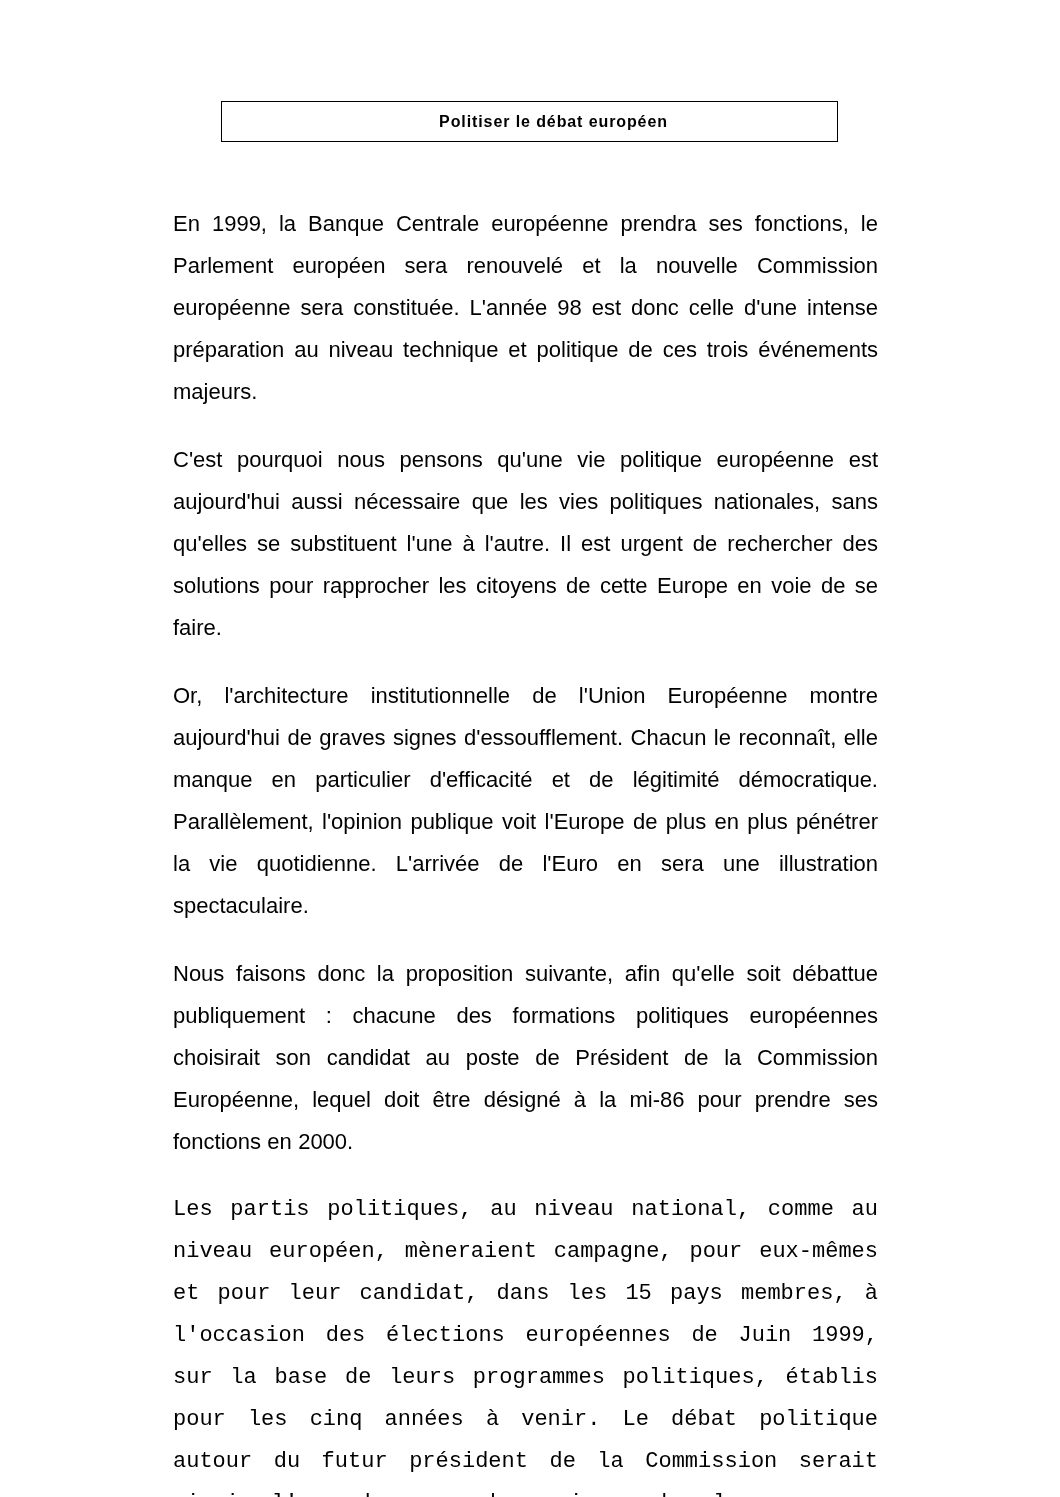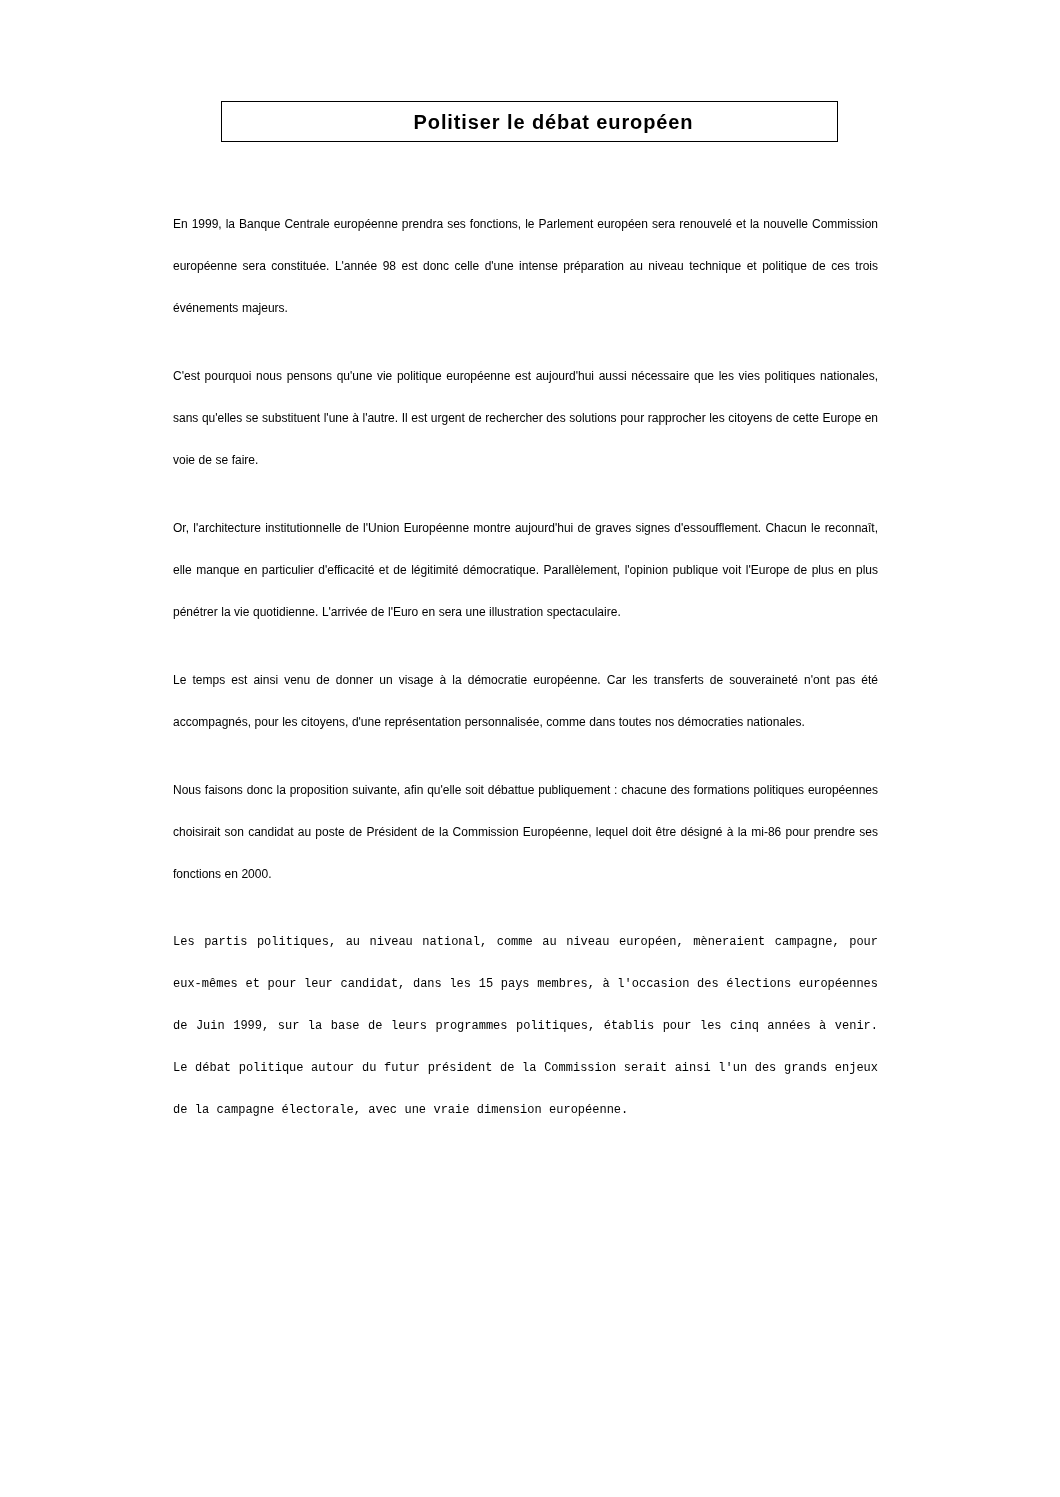--- a/index.html
+++ b/index.html
@@ -27,34 +27,34 @@
     top: 101px;
     width: 617px;
     height: 41px;
     border: 1px solid #000000;
     box-sizing: border-box;
     display: flex;
     align-items: center;
     justify-content: center;
   }
   .title-text {
-    font-size: 20px;
+    font-size: 16px;
     font-weight: bold;
     letter-spacing: 0.9px;
     line-height: 1;
     padding-left: 48px;
   }
   .body-area {
     position: absolute;
     left: 173px;
     top: 203px;
     width: 712px;
   }
   .para {
-    font-size: 12px;
+    font-size: 22px;
     line-height: 42px;
     text-align: justify;
     text-justify: inter-word;
     margin: 0 7px 26px 0;
     word-spacing: 0.2px;
   }
   .para:last-child {
     margin-bottom: 0;
     font-family: Liberation Mono, monospace;
   }
@@ -65,18 +65,17 @@
 <div class="page">
 
   <div class="title-box">
     <div class="title-text">Politiser le débat européen</div>
   </div>
 
   <div class="body-area">
     <p class="para">En 1999, la Banque Centrale européenne prendra ses fonctions, le Parlement européen sera renouvelé et la nouvelle Commission européenne sera constituée. L'année 98 est donc celle d'une intense préparation au niveau technique et politique de ces trois événements majeurs.</p>
     <p class="para">C'est pourquoi nous pensons qu'une vie politique européenne est aujourd'hui aussi nécessaire que les vies politiques nationales, sans qu'elles se substituent l'une à l'autre. Il est urgent de rechercher des solutions pour rapprocher les citoyens de cette Europe en voie de se faire.</p>
     <p class="para">Or, l'architecture institutionnelle de l'Union Européenne montre aujourd'hui de graves signes d'essoufflement. Chacun le reconnaît, elle manque en particulier d'efficacité et de légitimité démocratique. Parallèlement, l'opinion publique voit l'Europe de plus en plus pénétrer la vie quotidienne. L'arrivée de l'Euro en sera une illustration spectaculaire.</p>
-    <p class="para">Le temps est ainsi venu de donner un visage à la démocratie européenne. Car les transferts de souveraineté n'ont pas été accompagnés, pour les citoyens, d'une représentation personnalisée, comme dans toutes nos démocraties nationales.</p>
     <p class="para">Nous faisons donc la proposition suivante, afin qu'elle soit débattue publiquement : chacune des formations politiques européennes choisirait son candidat au poste de Président de la Commission Européenne, lequel doit être désigné à la mi-86 pour prendre ses fonctions en 2000.</p>
     <p class="para">Les partis politiques, au niveau national, comme au niveau européen, mèneraient campagne, pour eux-mêmes et pour leur candidat, dans les 15 pays membres, à l'occasion des élections européennes de Juin 1999, sur la base de leurs programmes politiques, établis pour les cinq années à venir. Le débat politique autour du futur président de la Commission serait ainsi l'un des grands enjeux de la campagne électorale, avec une vraie dimension européenne.</p>
   </div>
 
 </div>
 
 </body></html>

